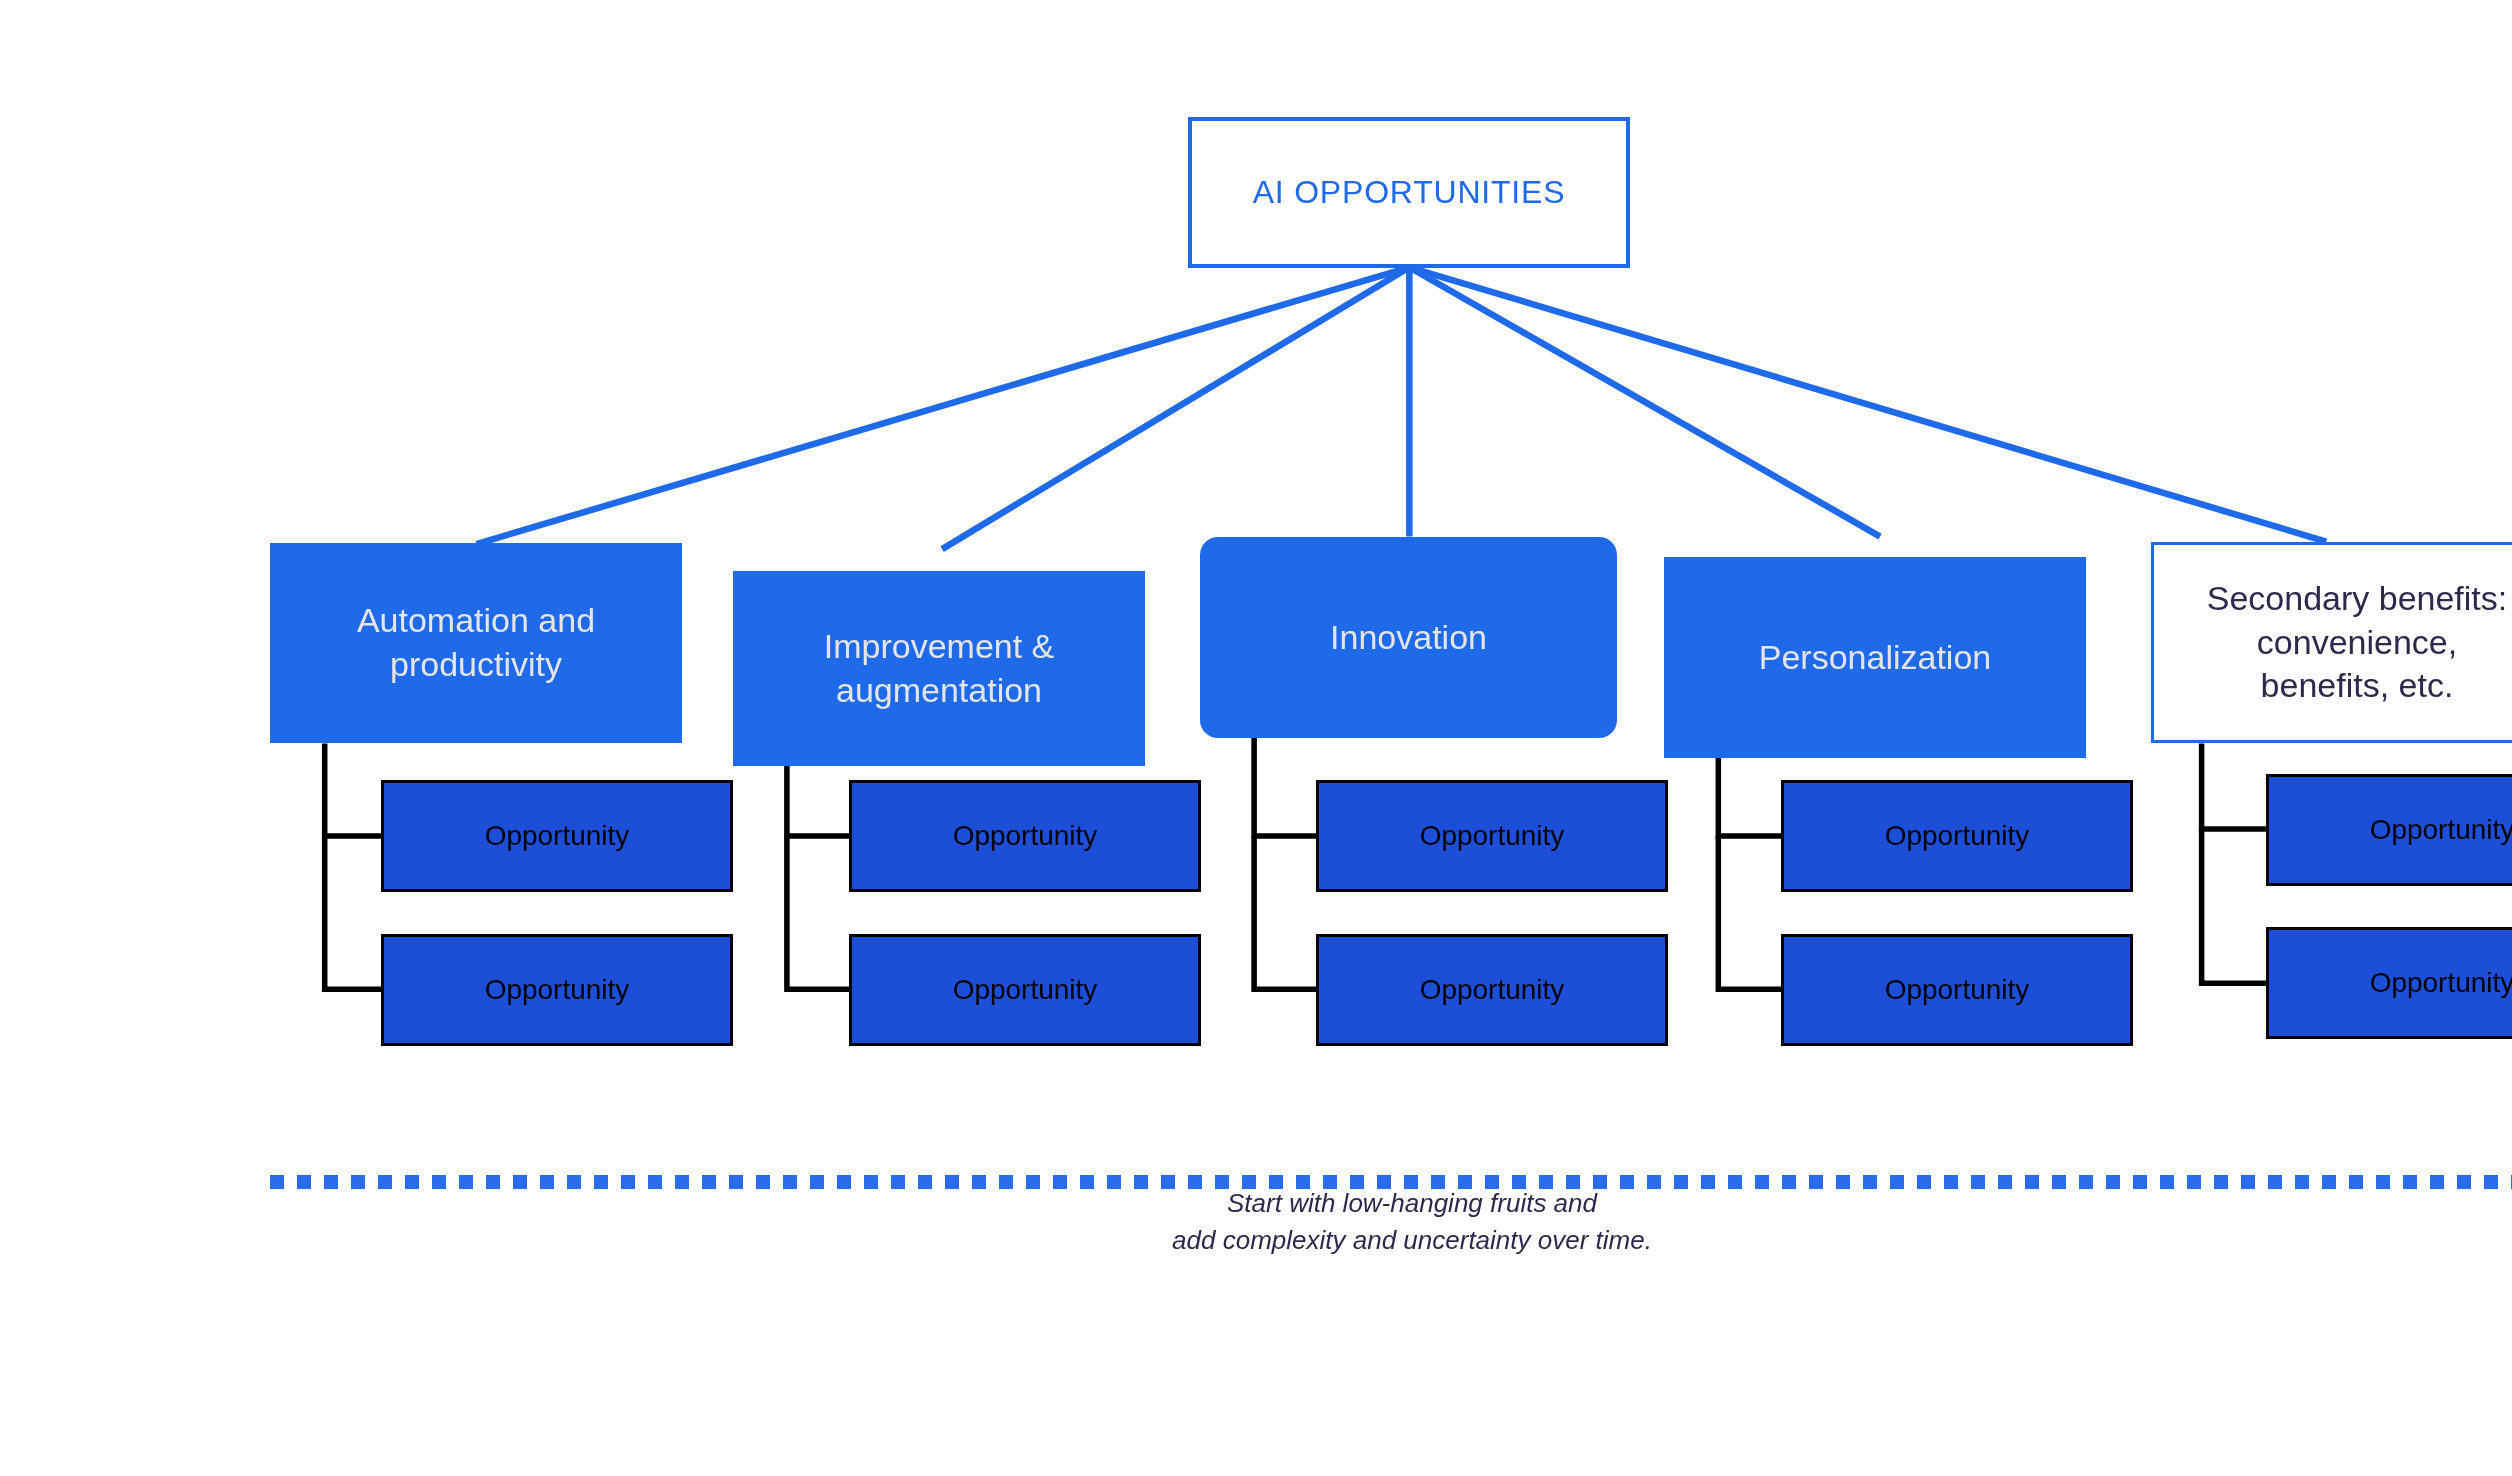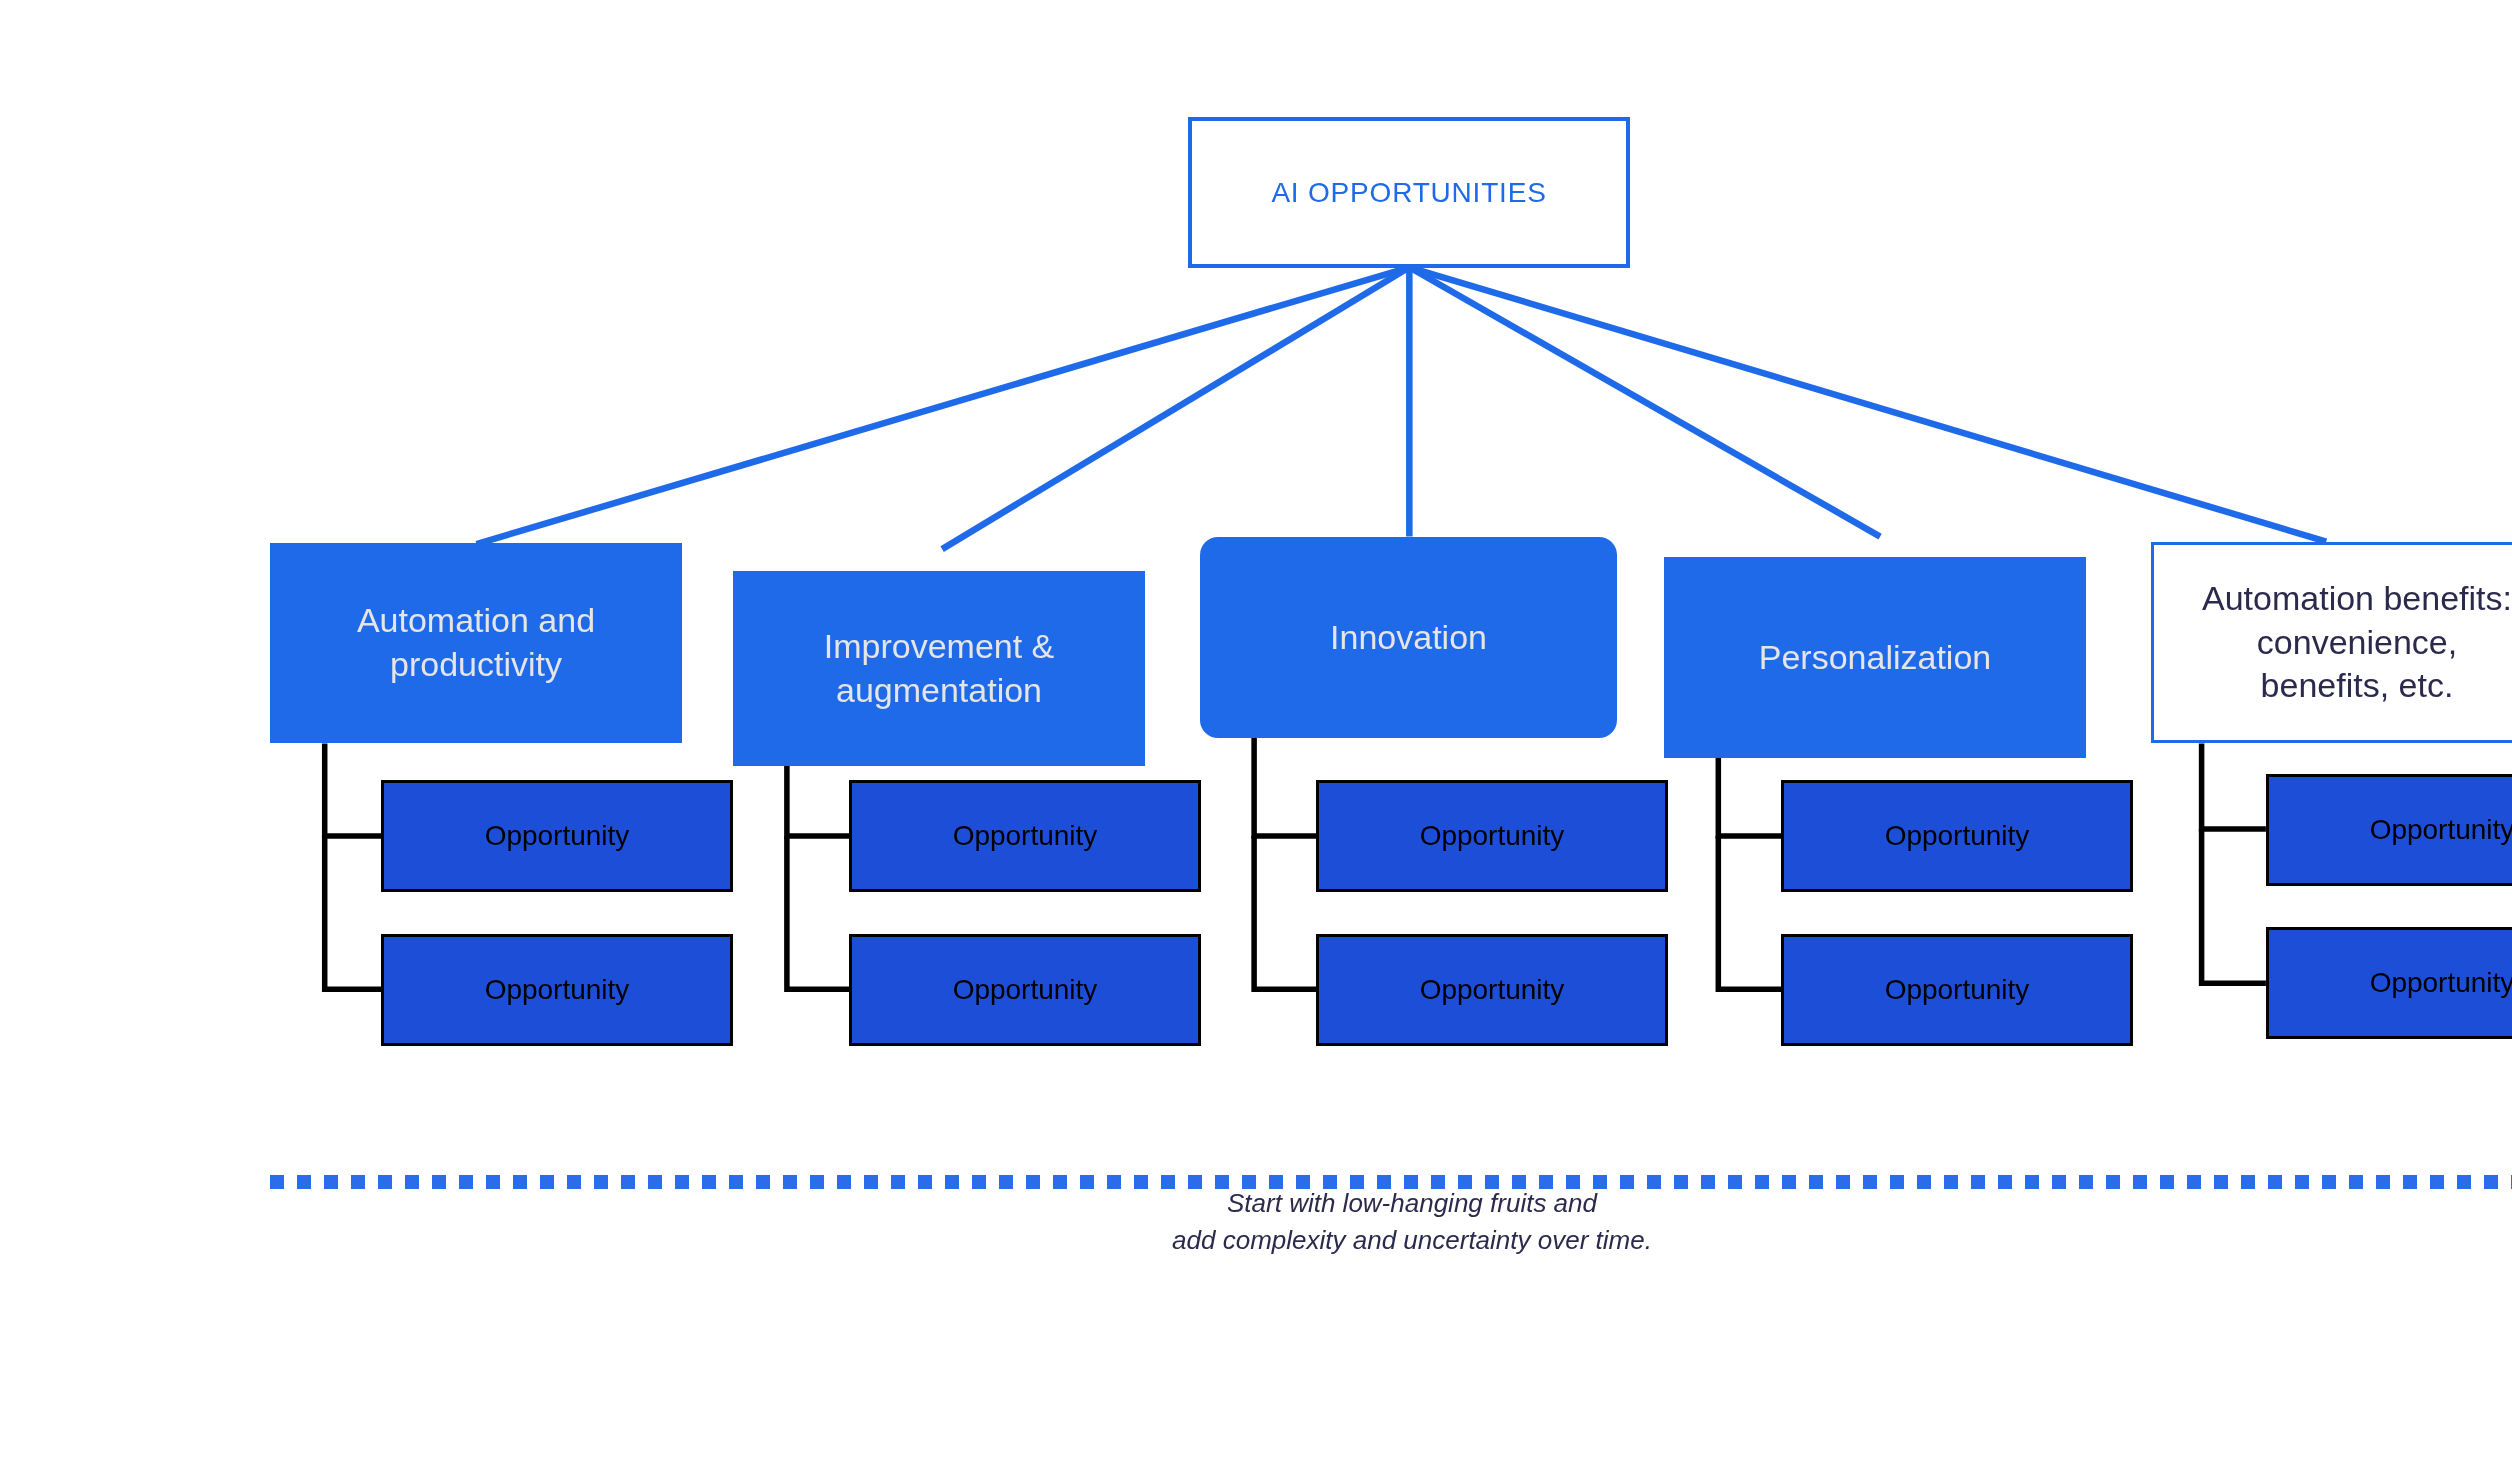--- a/index.html
+++ b/index.html
@@ -34,21 +34,21 @@
     height: 151px;
     box-sizing: border-box;
     border: 4.5px solid #1f6ae8;
     background: #ffffff;
     display: flex;
     align-items: center;
     justify-content: center;
   }
   .root-label {
     color: #1f6ae8;
-    font-size: 28px;
+    font-size: 32px;
     letter-spacing: 0.8px;
     white-space: nowrap;
   }
 
   
   .cat-node {
     position: absolute;
     box-sizing: border-box;
     display: flex;
     align-items: center;
@@ -202,21 +202,21 @@
   </div>
   <div class="leaf-node" style="left:1781px; top:780px; width:352px; height:112px;">
     <span class="leaf-label">Opportunity</span>
   </div>
   <div class="leaf-node" style="left:1781px; top:934px; width:352px; height:112px;">
     <span class="leaf-label">Opportunity</span>
   </div>
 
   <div class="cat-node outlined" style="left:2151px; top:542px; width:412px; height:201px;">
     <span class="cat-label">
-      <span>Automation benefits:</span><br>
+      <span>Secondary benefits:</span><br>
       <span>convenience,</span><br>
       <span>benefits, etc.</span>
     </span>
   </div>
   <div class="leaf-node" style="left:2266px; top:774px; width:352px; height:112px;">
     <span class="leaf-label">Opportunity</span>
   </div>
   <div class="leaf-node" style="left:2266px; top:927px; width:352px; height:112px;">
     <span class="leaf-label">Opportunity</span>
   </div>

